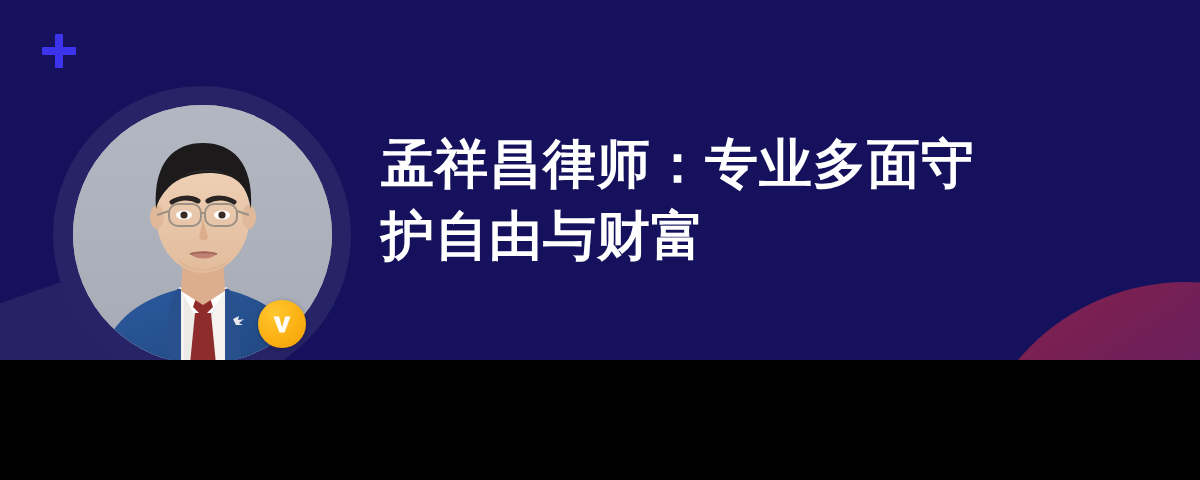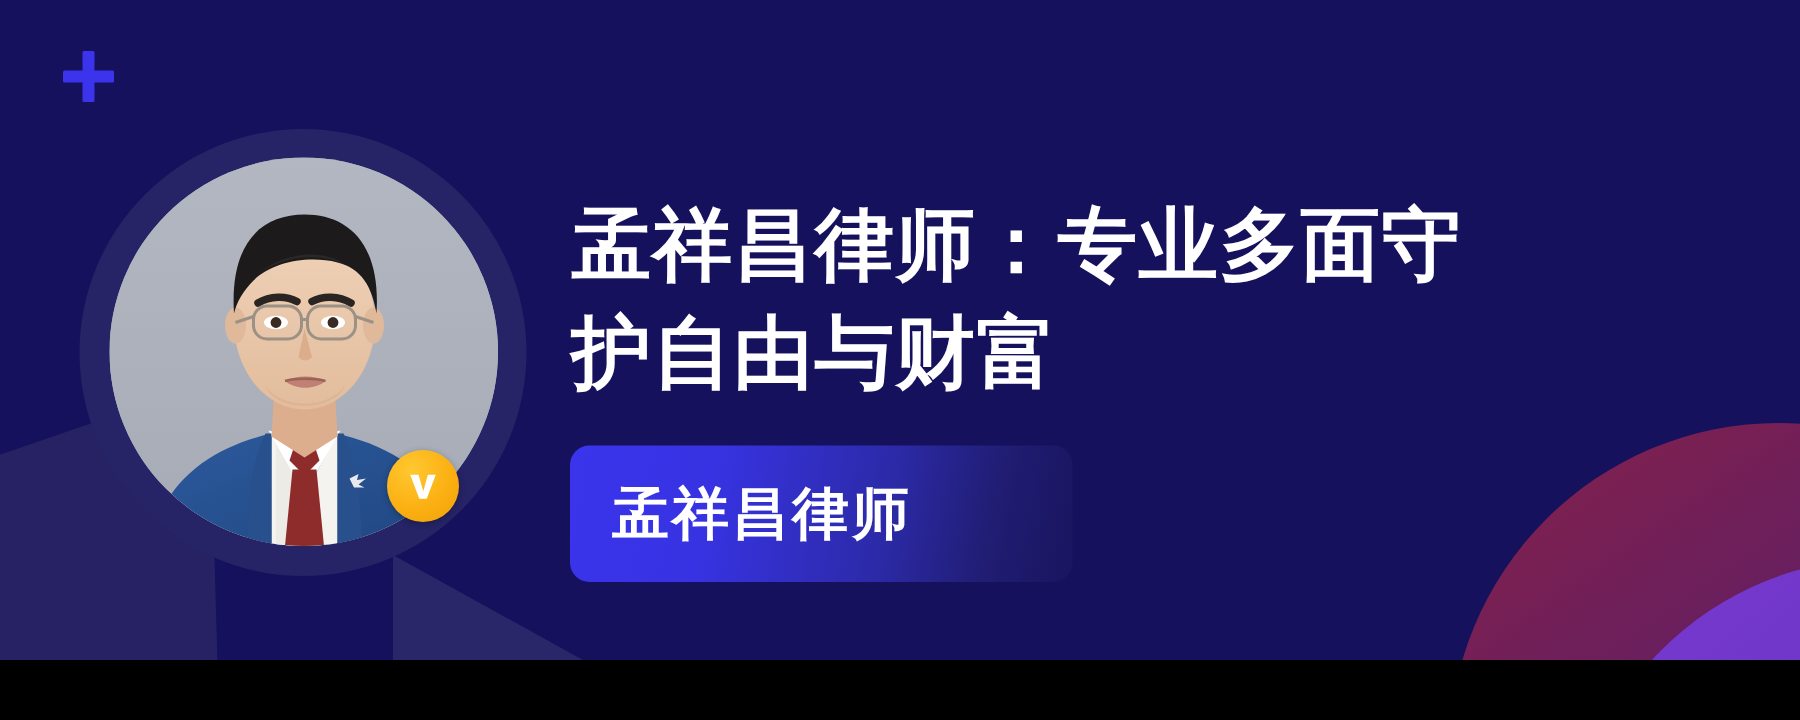--- a/index.html
+++ b/index.html
@@ -3,21 +3,21 @@
 <meta charset="utf-8">
 <style>
   html, body {
     margin: 0;
     padding: 0;
     background: #000;
   }
   .banner {
     position: relative;
     width: 1200px;
-    height: 440px;
+    height: 360px;
     overflow: hidden;
     background: #0f172a;
     font-family: "Liberation Sans", "DejaVu Sans", sans-serif;
   }
 
   
   .bg-base {
     position: absolute;
     inset: 0;
     background: #15115c;
@@ -253,15 +253,14 @@
     <div class="verified-badge">
       <svg width="28" height="28" viewBox="0 0 28 28" xmlns="http://www.w3.org/2000/svg">
         <path d="M5.5 6.5 L11 6.5 L14.2 17.5 L17.2 6.5 L22.5 6.5 L16.5 22.5 L11.5 22.5 Z" fill="#ffffff"></path>
       </svg>
     </div>
   </div>
 
   <div class="headline">孟祥昌律师：专业多面守
 护自由与财富</div>
 
-  <button class="name-pill">孟祥昌律师</button>
 
 </div>
 
 </body></html>

